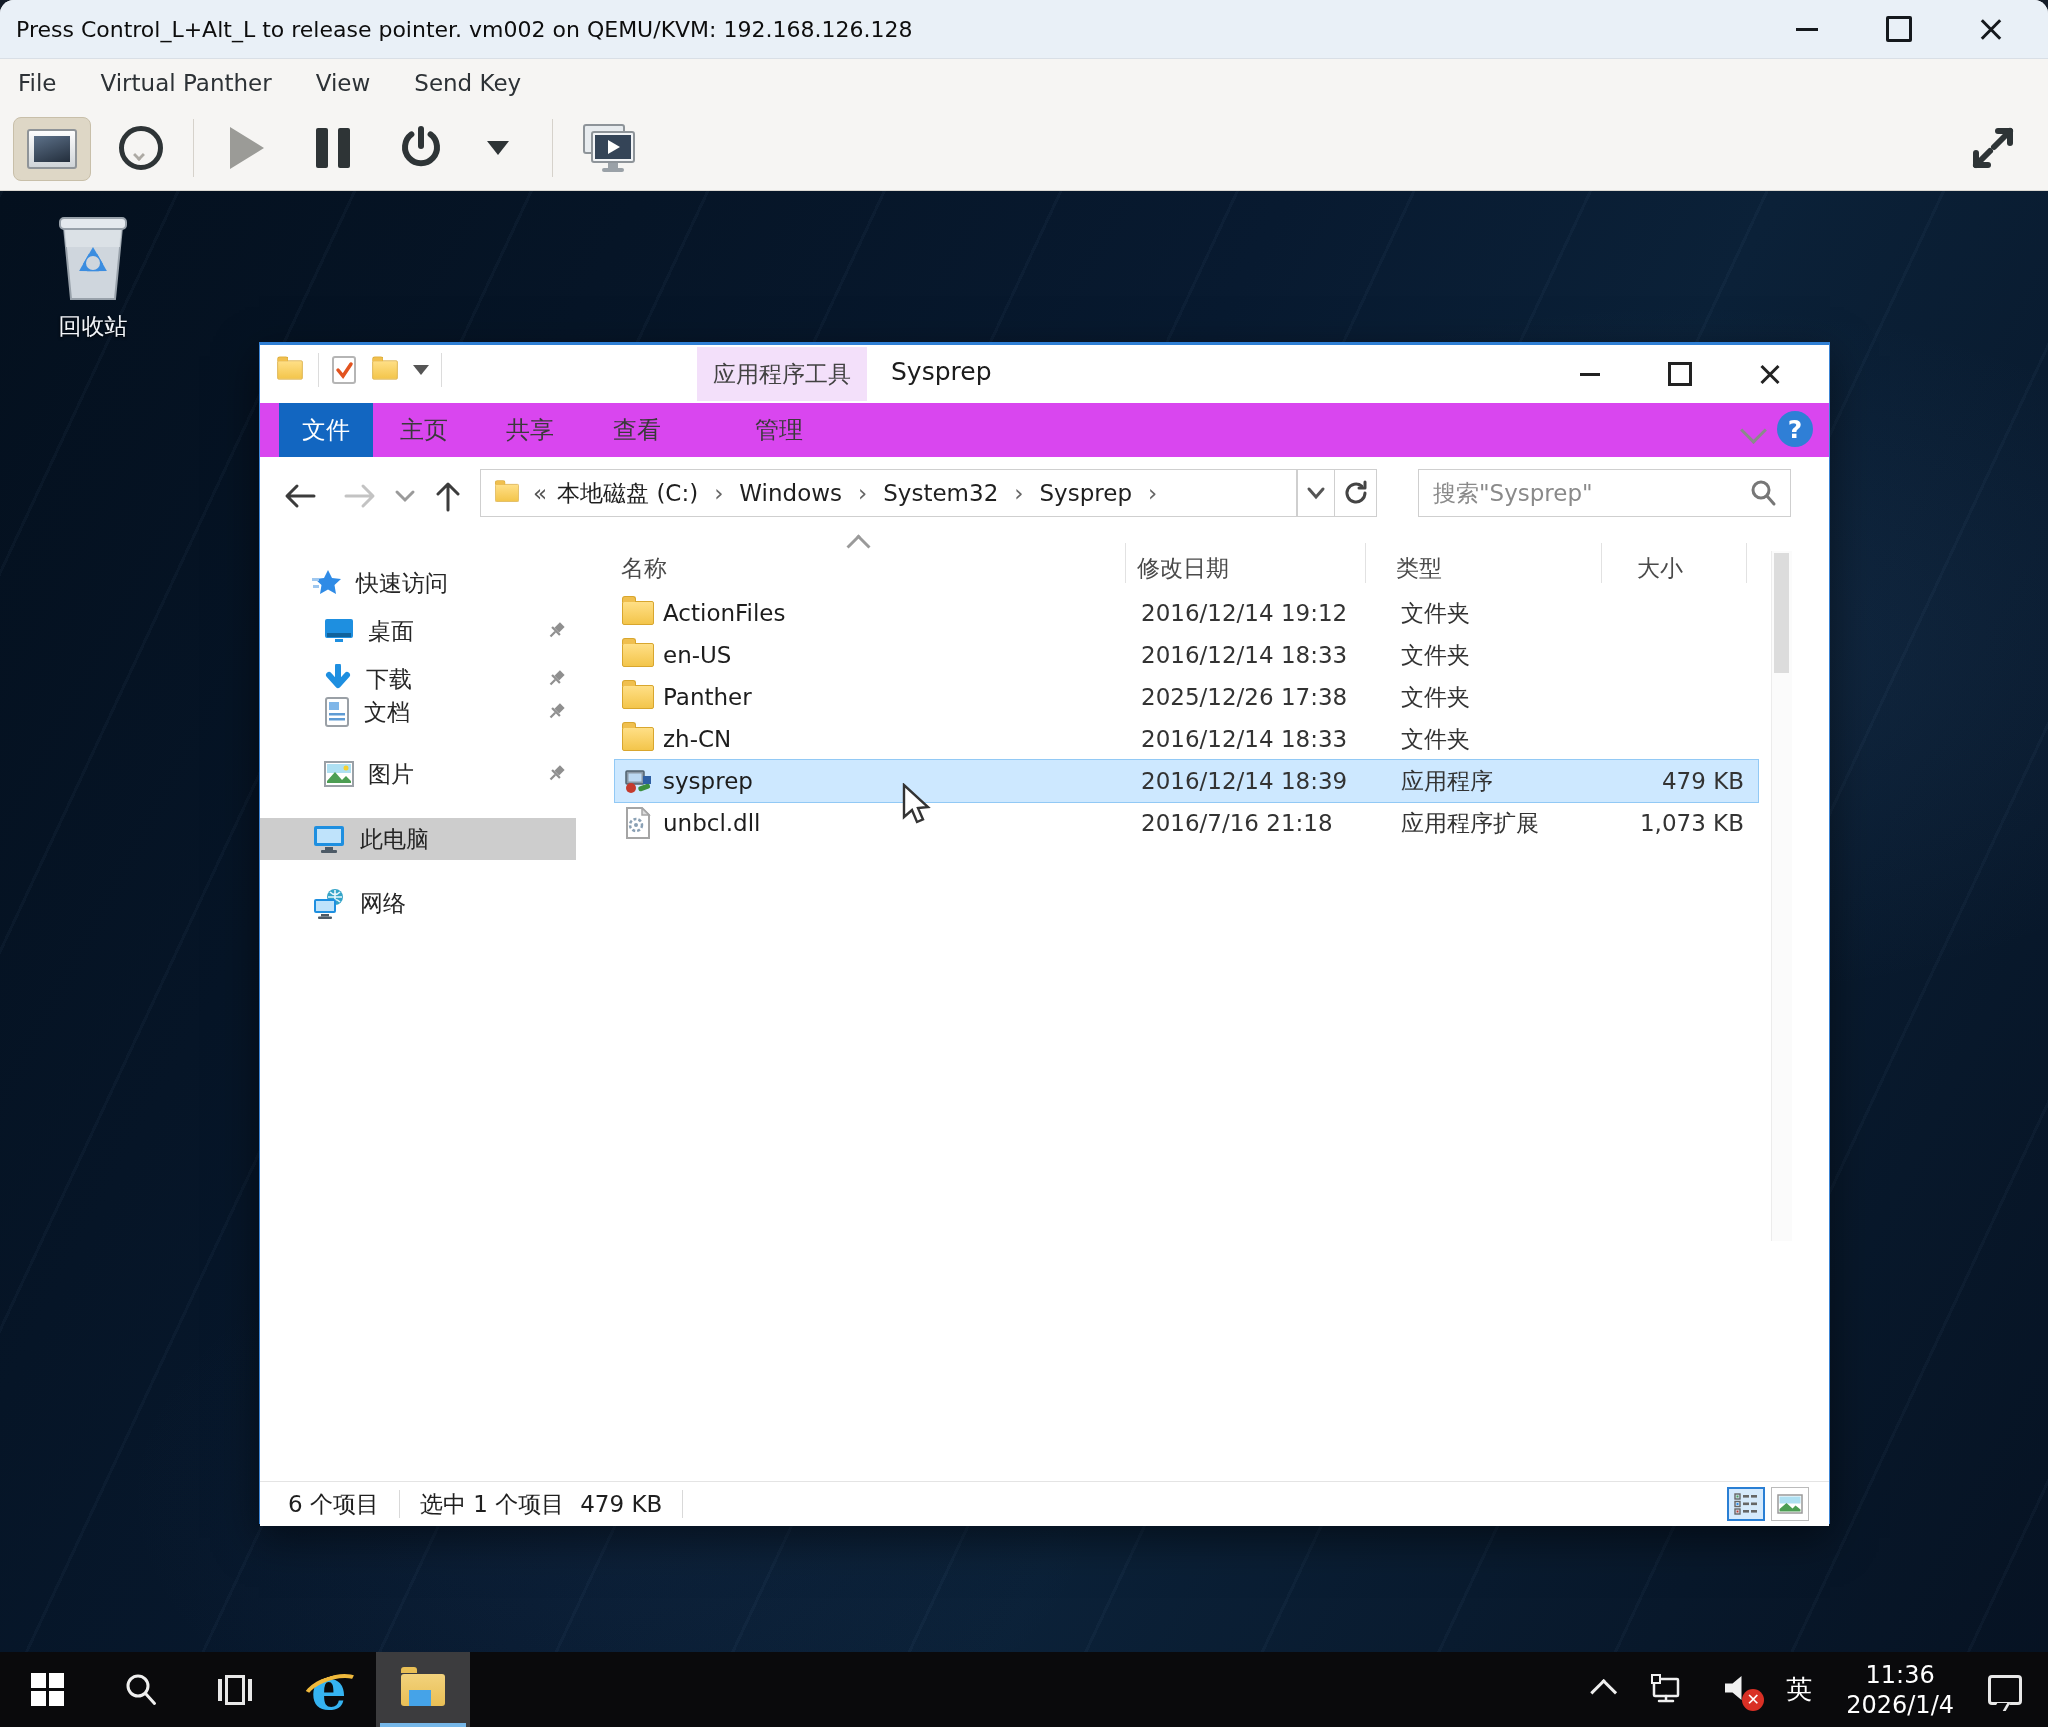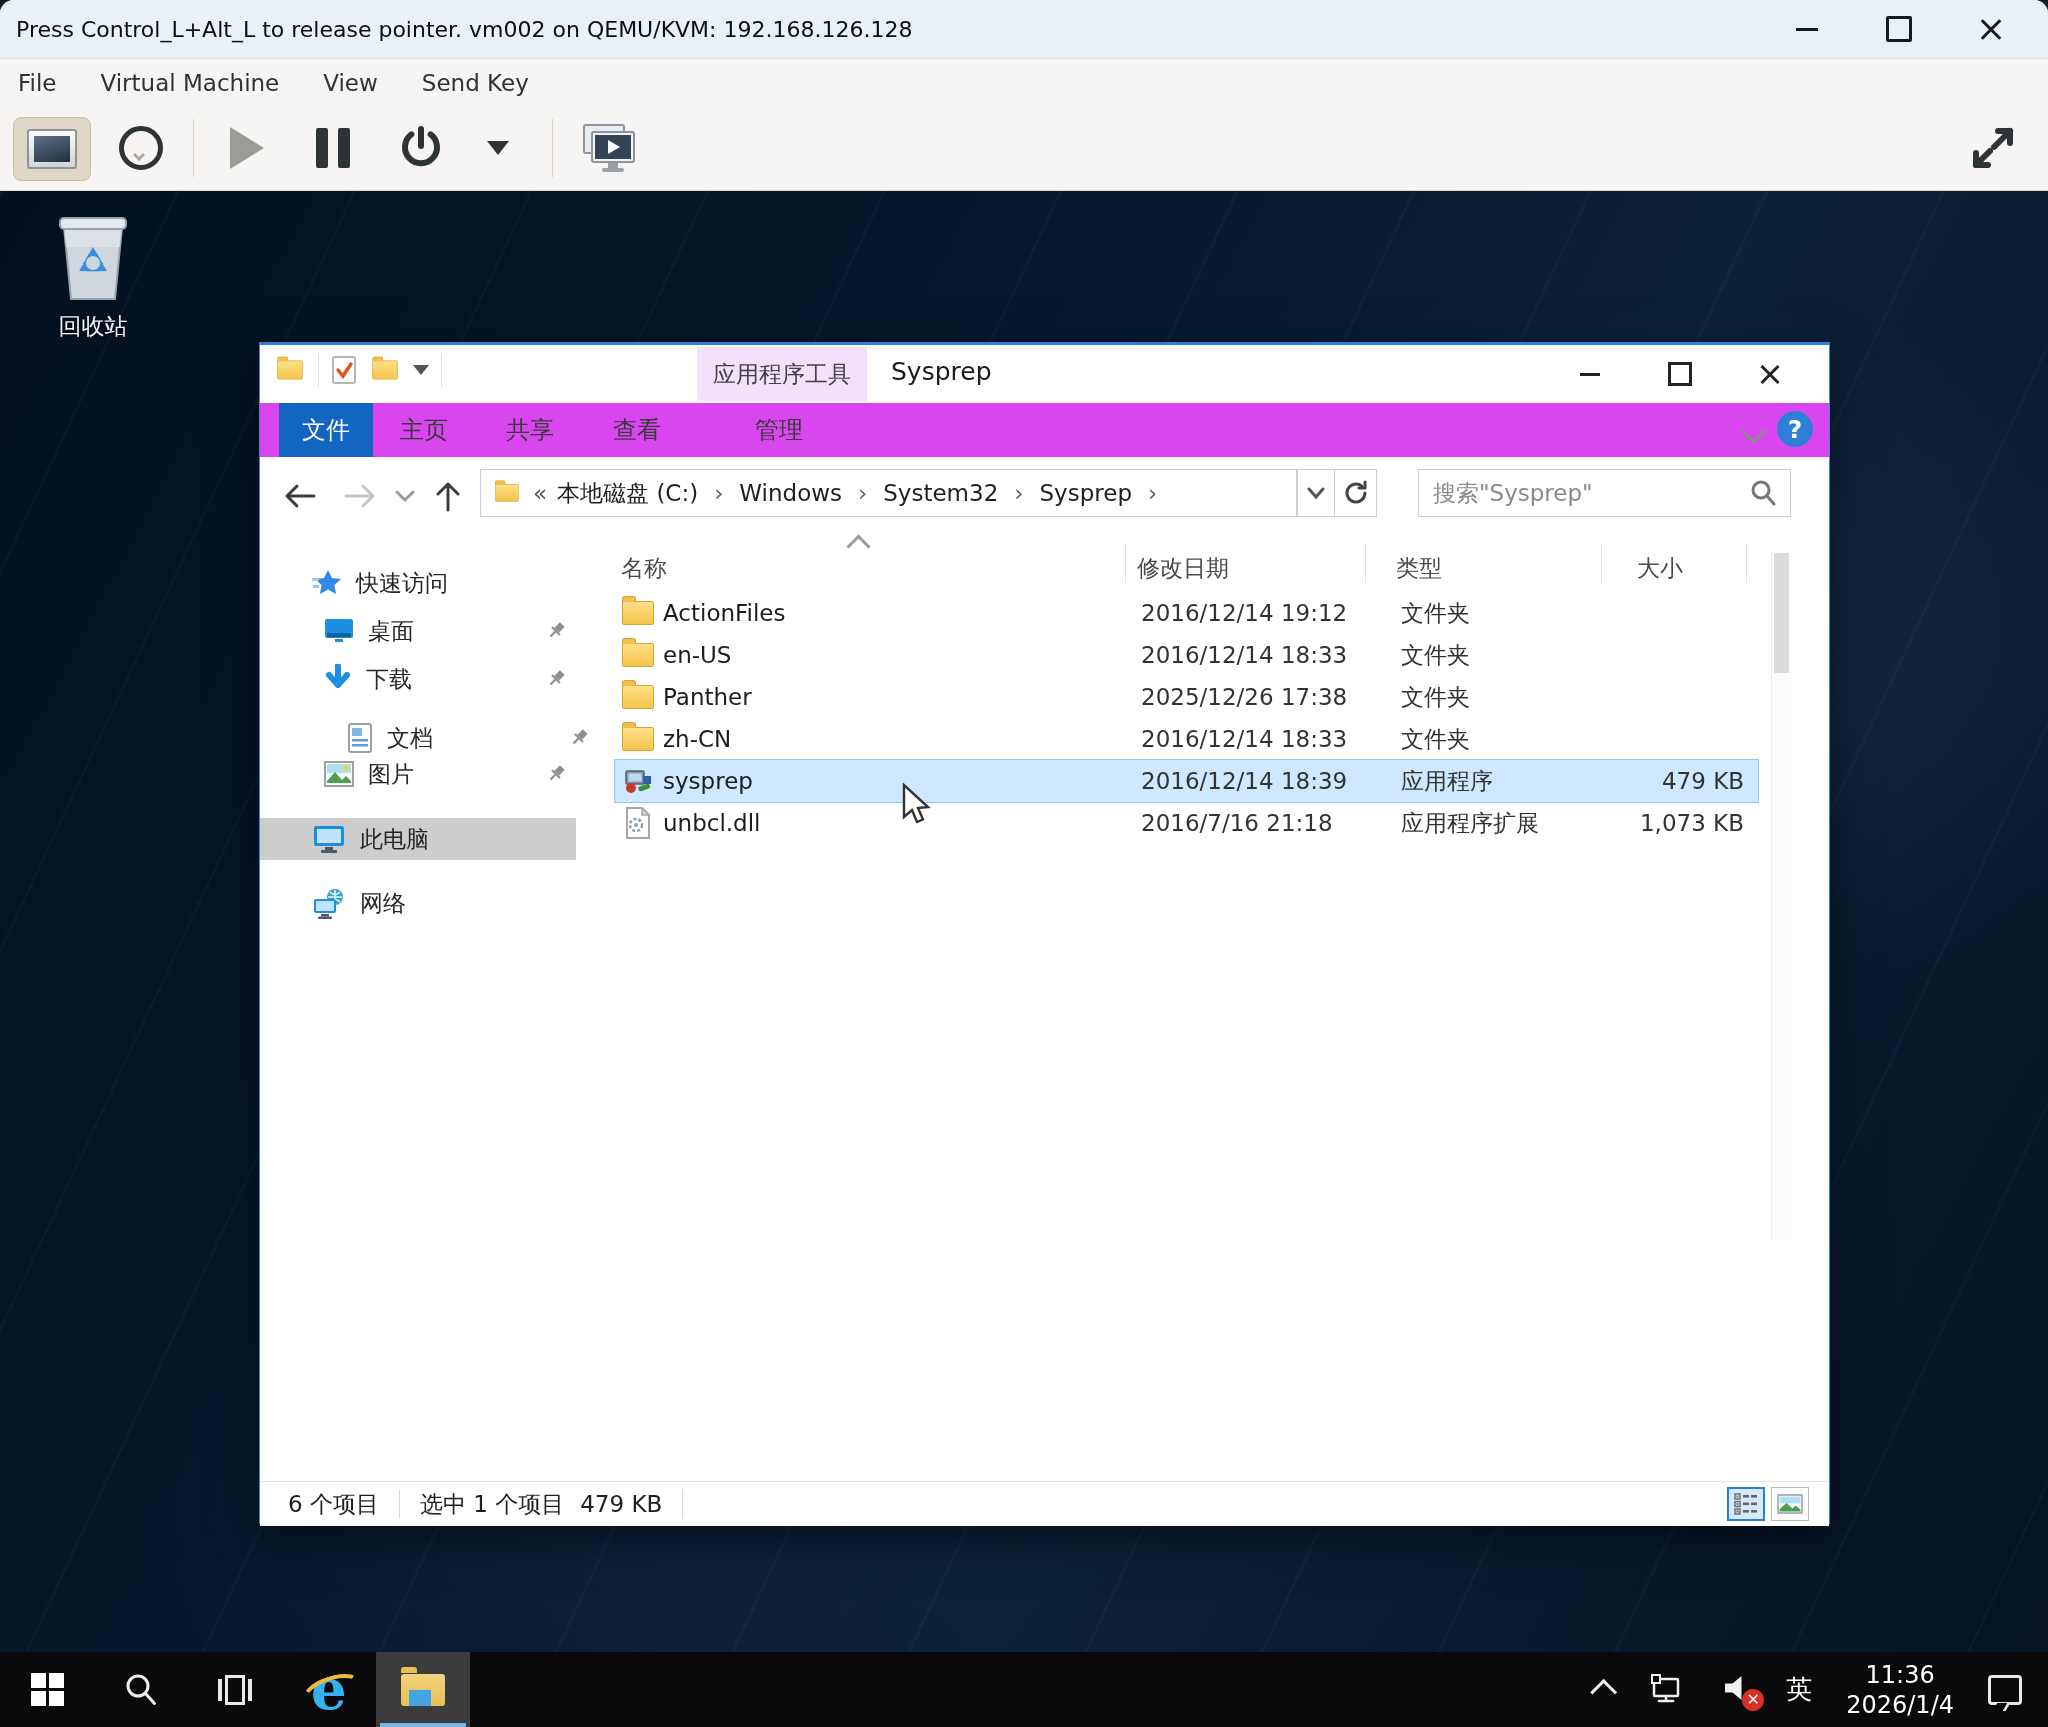--- a/index.html
+++ b/index.html
@@ -151,21 +151,21 @@
           <div class="glyph-max"></div>
         </div>
       <div class="wbtn">
           <div class="glyph-close"></div>
         </div>
     </div>
   </div>
 
   <div class="vm-menubar">
     <span class="menu-item">File</span>
-    <span class="menu-item">Virtual Machine</span>
+    <span class="menu-item">Virtual Panther</span>
     <span class="menu-item">View</span>
     <span class="menu-item">Send Key</span>
   </div>
 
   <div class="vm-toolbar">
     <div class="tool btn-console-active">
       <div class="mon-frame">
           <div class="mon-screen"></div>
         </div>
     </div>
@@ -351,21 +351,21 @@
           </svg>
           <span class="lbl">下载</span>
           <svg class="pin" width="20" height="20" viewBox="0 0 18 18">
             <g fill="#8f8f8f" transform="rotate(45 9 9)">
                 <rect x="6" y="1" width="6" height="7"></rect>
                 <rect x="4" y="8" width="10" height="2"></rect>
                 <rect x="8" y="10" width="2" height="6"></rect>
               </g>
           </svg>
         </div>
-        <div class="side-item" style="top:182px;margin-left:23px;">
+        <div class="side-item" style="top:156px;">
           <svg style="margin-left:64px;" width="26" height="30" viewBox="0 0 26 30">
             <rect x="2" y="1" width="22" height="28" rx="2" fill="#fff" stroke="#9aa0a6" stroke-width="2"></rect>
             <rect x="5" y="5" width="10" height="8" fill="#7fb6e8"></rect>
             <rect x="5" y="16" width="16" height="2.5" fill="#5f9bd4"></rect>
               <rect x="5" y="21" width="16" height="2.5" fill="#5f9bd4"></rect>
           </svg>
           <span class="lbl">文档</span>
           <svg class="pin" width="20" height="20" viewBox="0 0 18 18">
             <g fill="#8f8f8f" transform="rotate(45 9 9)">
                 <rect x="6" y="1" width="6" height="7"></rect>

